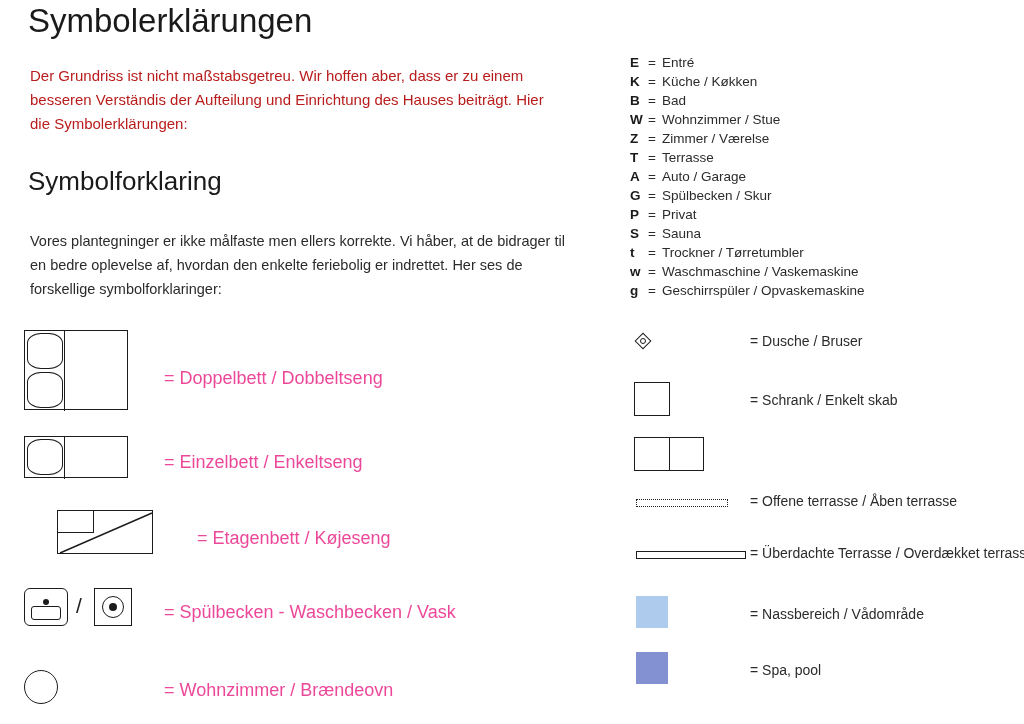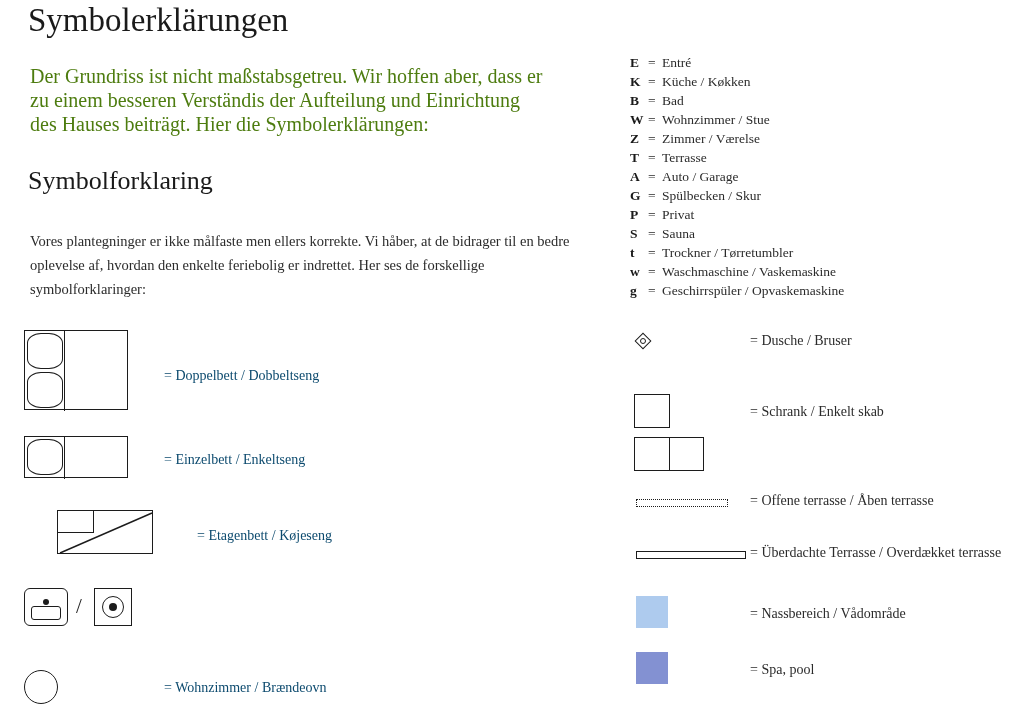--- a/index.html
+++ b/index.html
@@ -12,21 +12,20 @@
     background: #ffffff;
     font-family: "Liberation Sans", sans-serif;
     color: #1c1c1c;
     position: relative;
     overflow: hidden;
   }
   #page {
     position: relative;
     width: 1024px;
     height: 584px;
-    font-family: Liberation Serif, serif;
   }
 
   
   .left-col {
     position: absolute;
     left: 28px;
     top: 0;
     width: 560px;
   }
   .title-de {
@@ -37,23 +36,23 @@
     font-weight: 400;
     letter-spacing: 0px;
     color: #1a1a1a;
     white-space: nowrap;
   }
   .para-de {
     position: absolute;
     left: 2px;
     top: 64px;
     width: 520px;
-    font-size: 20px;
+    font-size: 15px;
     line-height: 24px;
-    color: #4d7c0f;
+    color: #b91c1c;
   }
   .title-dk {
     position: absolute;
     left: 0px;
     top: 166px;
     font-size: 26px;
     font-weight: 400;
     color: #1a1a1a;
     white-space: nowrap;
   }
@@ -79,22 +78,22 @@
     left: 0;
     width: 560px;
   }
   .lrow .sym {
     position: absolute;
     left: 0;
     top: 0;
   }
   .lrow .lbl {
     position: absolute;
-    font-size: 14px;
-    color: #0c4a6e;
+    font-size: 18px;
+    color: #ec4899;
     white-space: nowrap;
   }
 
   
   .bed-double {
     width: 104px;
     height: 80px;
     border: 1.6px solid #1c1c1c;
     box-sizing: border-box;
     position: relative;
@@ -443,20 +442,21 @@
             <div class="dot"></div>
             <div class="basin"></div>
           </div>
           <div class="slash">/</div>
           <div class="sink-sq">
             <div class="c1"></div>
             <div class="c2"></div>
           </div>
         </div>
       </div>
+      <div class="lbl" style="left:140px; top:14px;">= Spülbecken - Waschbecken / Vask</div>
     </div>
 
     <div class="lrow" style="top:338px;height:44px;">
       <div class="sym" style="left:0px;top:2px;">
         <div class="stove"></div>
       </div>
       <div class="lbl" style="left:140px; top:12px;">= Wohnzimmer / Brændeovn</div>
     </div>
 
   </div>
@@ -536,21 +536,21 @@
       <div class="rrow" style="top:0px;height:46px;">
         <div class="sym" style="left:4px;top:2px;">
           <div class="shower">
               <div class="d"></div>
               <div class="c"></div>
             </div>
         </div>
         <div class="lbl" style="top:3px;">= Dusche / Bruser</div>
       </div>
 
-      <div class="rrow" style="top:60px;height:50px;">
+      <div class="rrow" style="top:48px;height:50px;">
         <div class="sym" style="left:4px;top:4px;">
           <div class="cab-single"></div>
         </div>
         <div class="lbl" style="top:14px;">= Schrank / Enkelt skab</div>
       </div>
 
       <div class="rrow" style="top:103px;height:50px;">
         <div class="sym" style="left:4px;top:4px;">
           <div class="cab-double"></div>
         </div>

